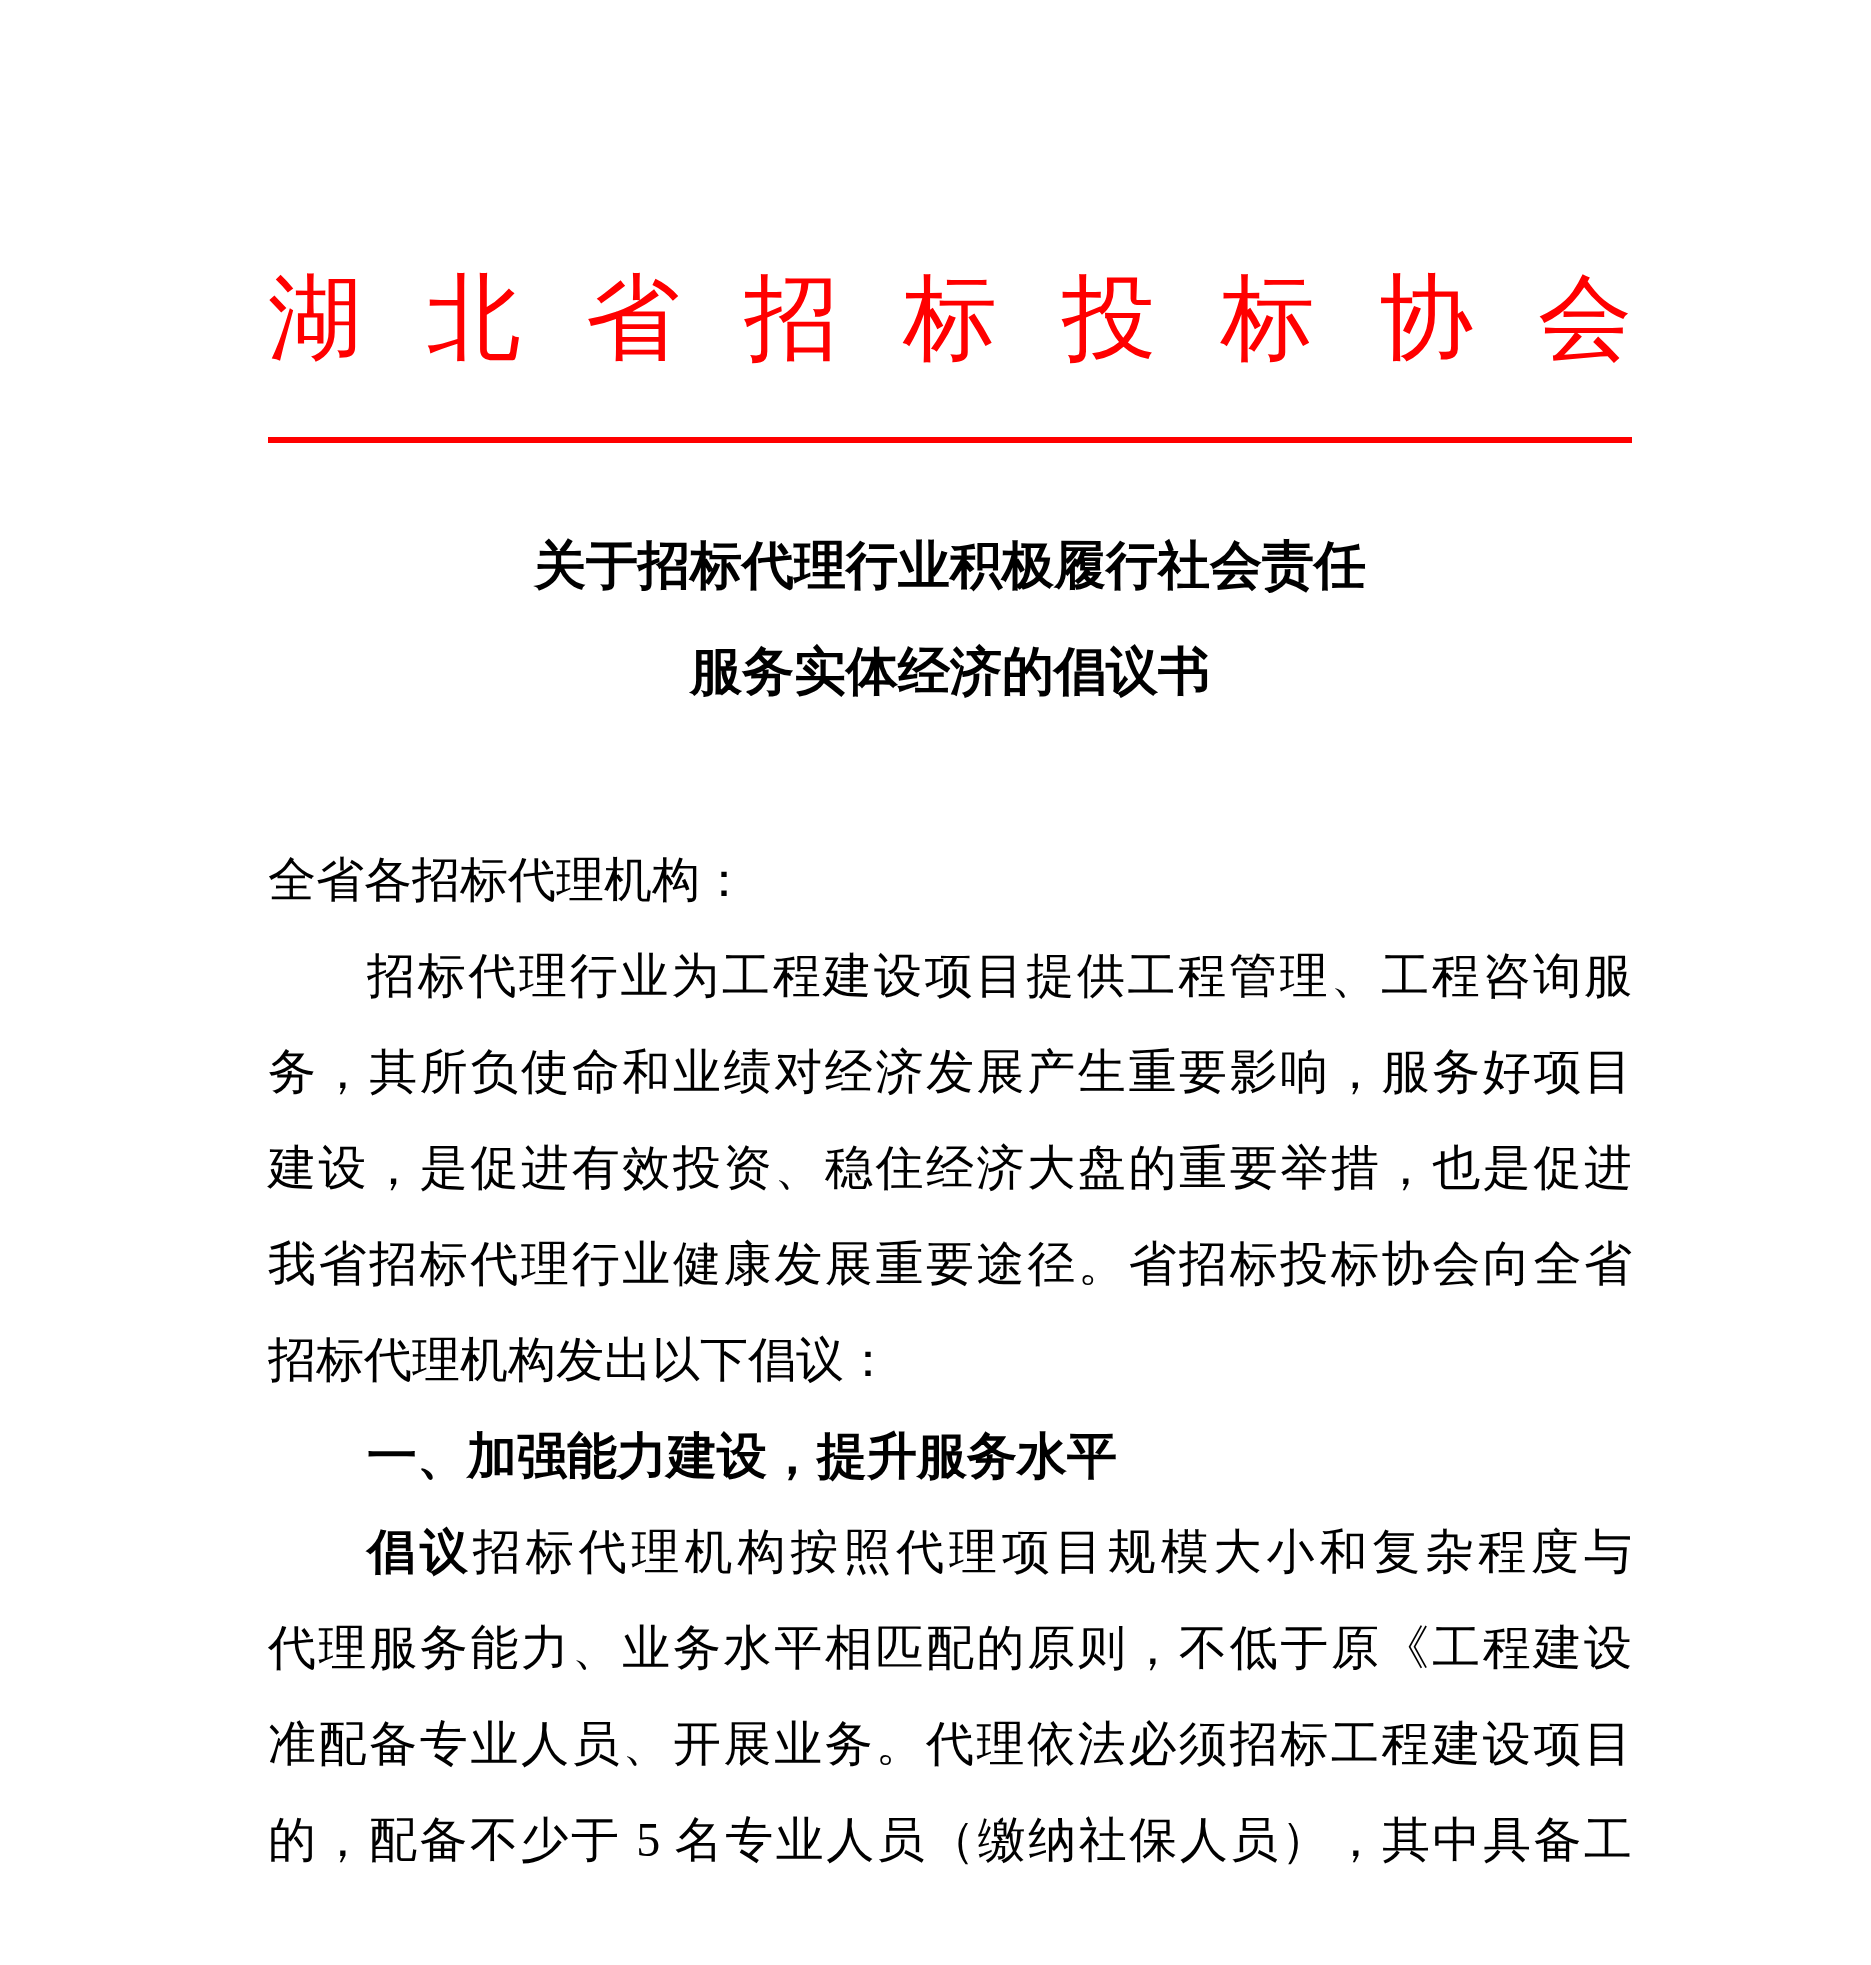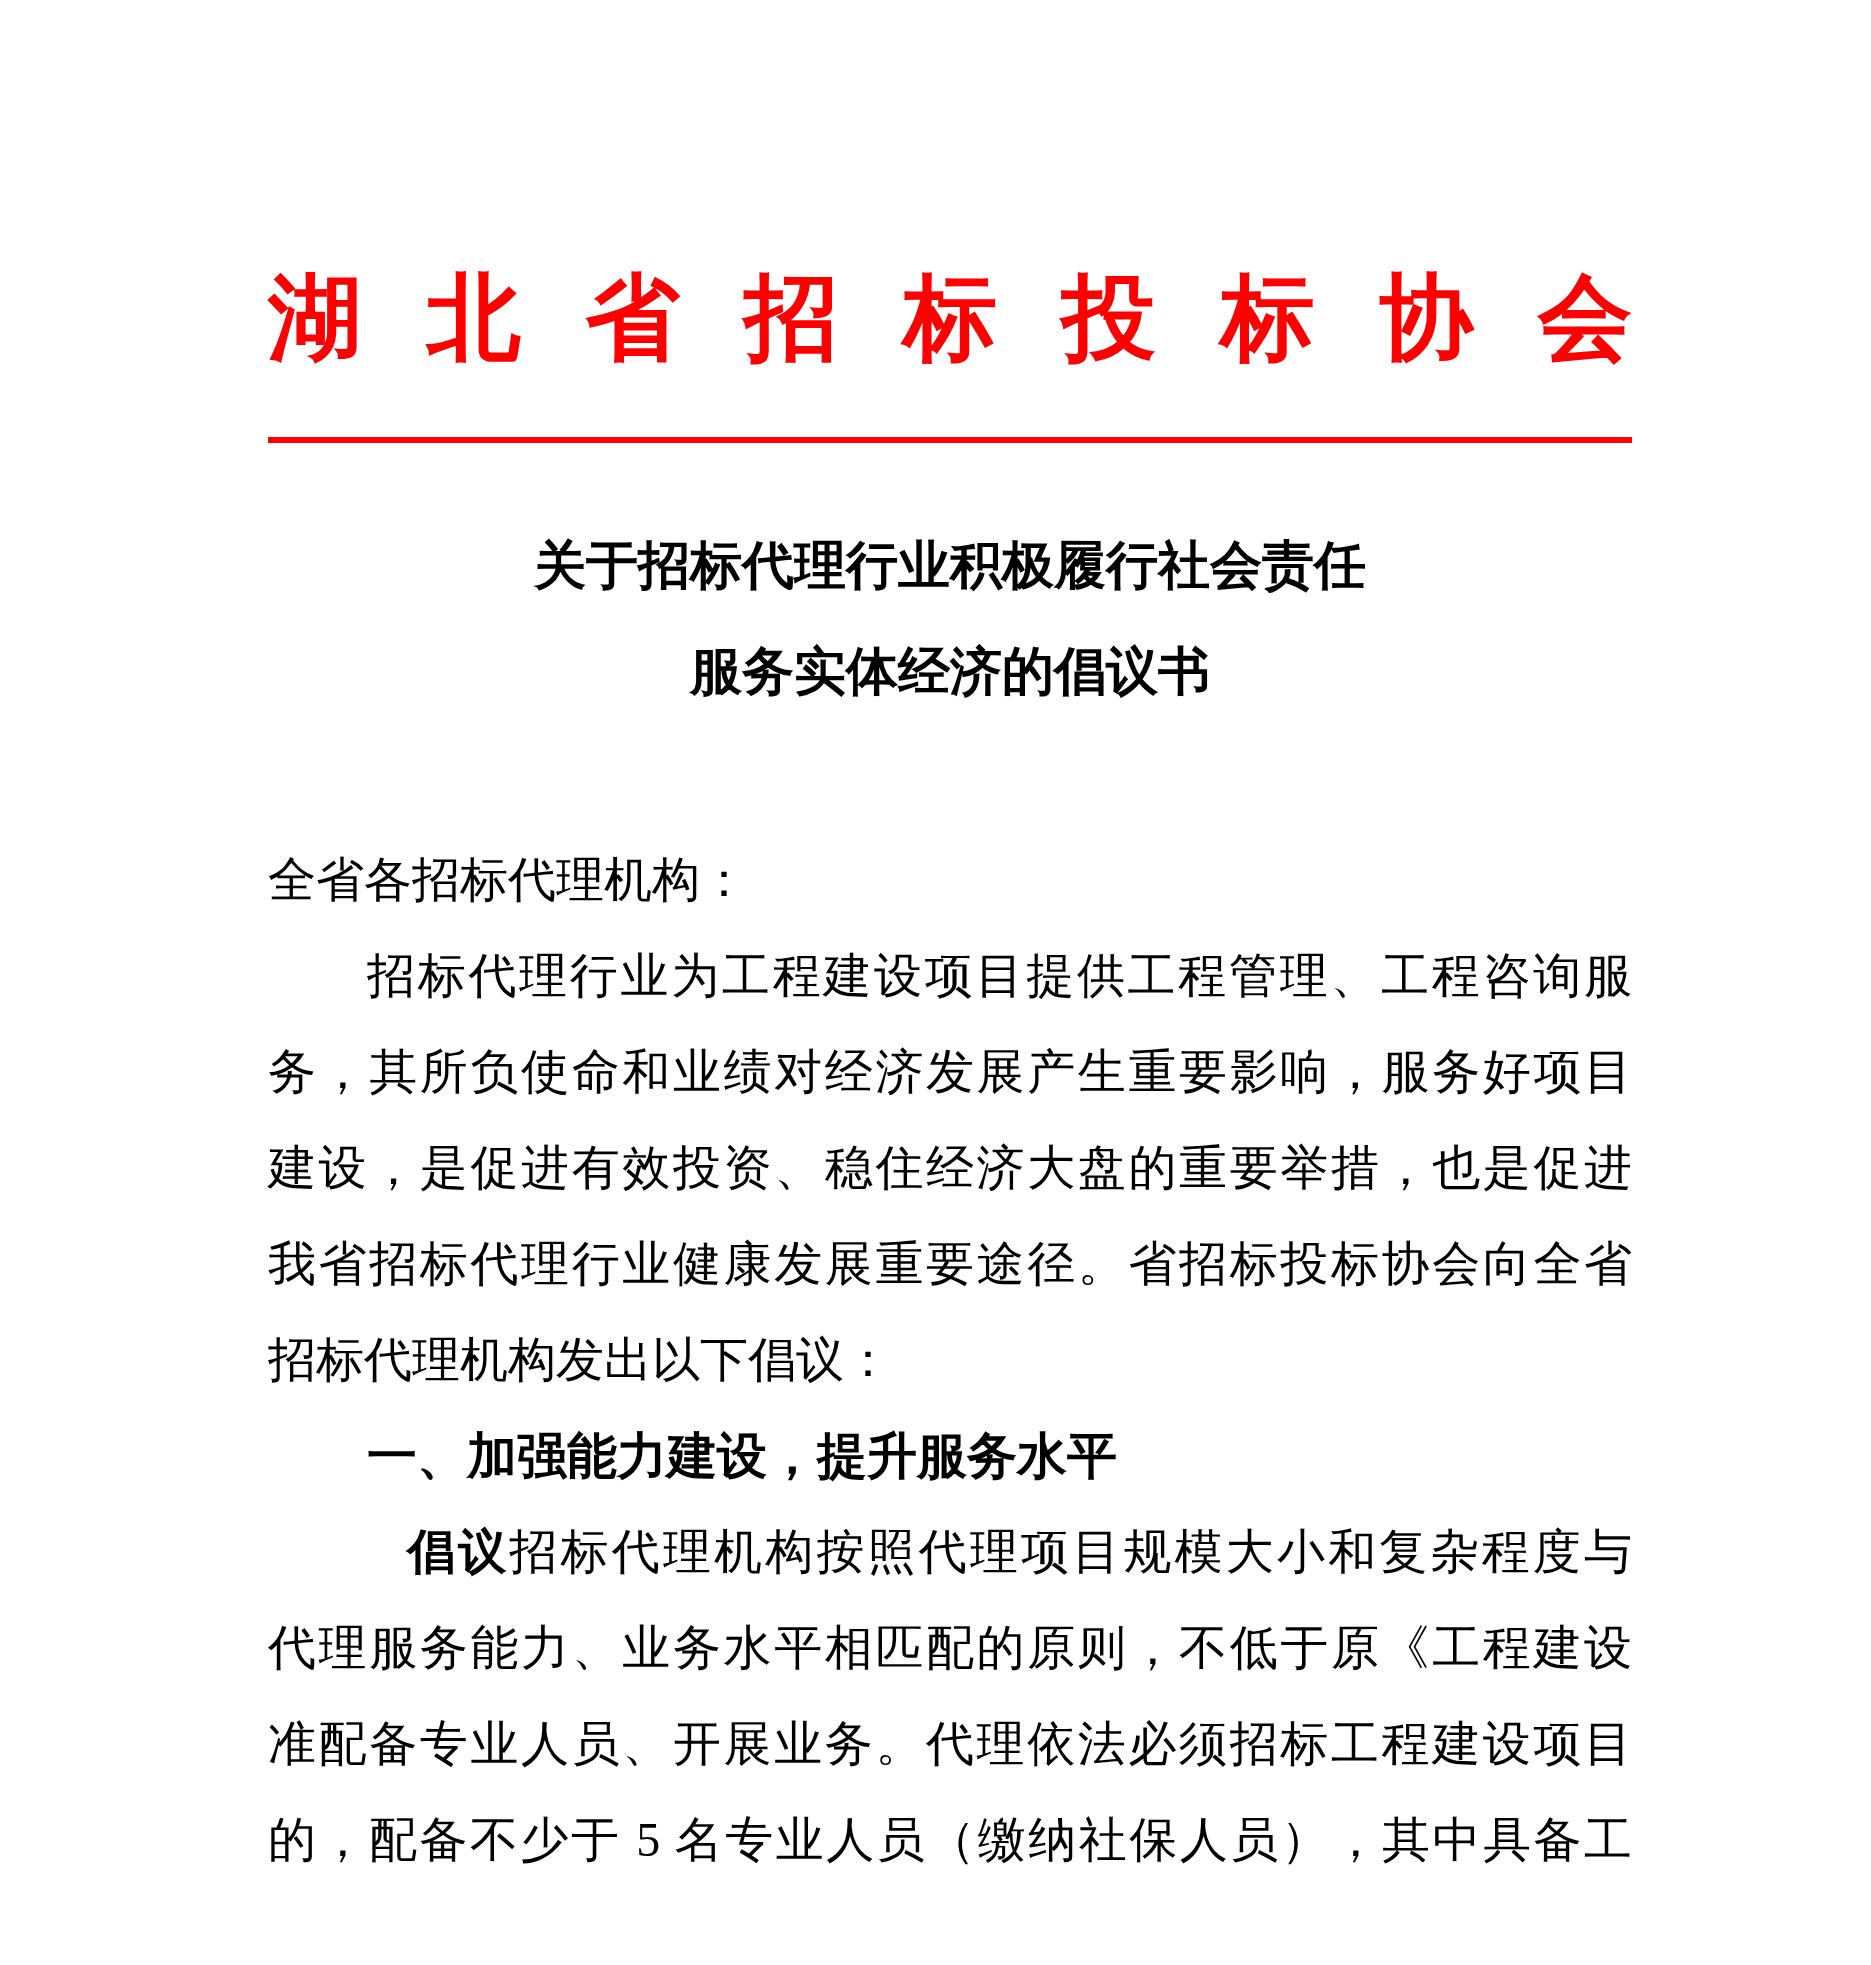--- a/index.html
+++ b/index.html
@@ -22,21 +22,21 @@
     padding-top: 271px;
   }
   
   .org-name {
     font-size: 94px;
     line-height: 94px;
     color: #ff0000;
     font-family: "Liberation Serif", "DejaVu Serif", serif;
     text-align: justify;
     text-align-last: justify;
-    font-weight: 700;
+    font-weight: 400;
   }
   
   .red-divider {
     height: 5.5px;
     background: #ff0000;
     margin-top: 72px;
   }
   
   .doc-title {
     margin-top: 70px;
@@ -65,21 +65,20 @@
     text-indent: 99px;
   }
   .section-heading {
     font-family: "Liberation Sans", "DejaVu Sans", sans-serif;
     font-weight: bold;
     font-size: 50px;
   }
   .lead-bold {
     font-family: Liberation Sans, sans-serif;
     font-weight: bold;
-    margin-left: 40px;
   }
 </style>
 </head>
 <body>
 
 <div class="page">
   <div class="content">
 
     <div class="org-name">湖 北 省 招 标 投 标 协 会</div>
 

